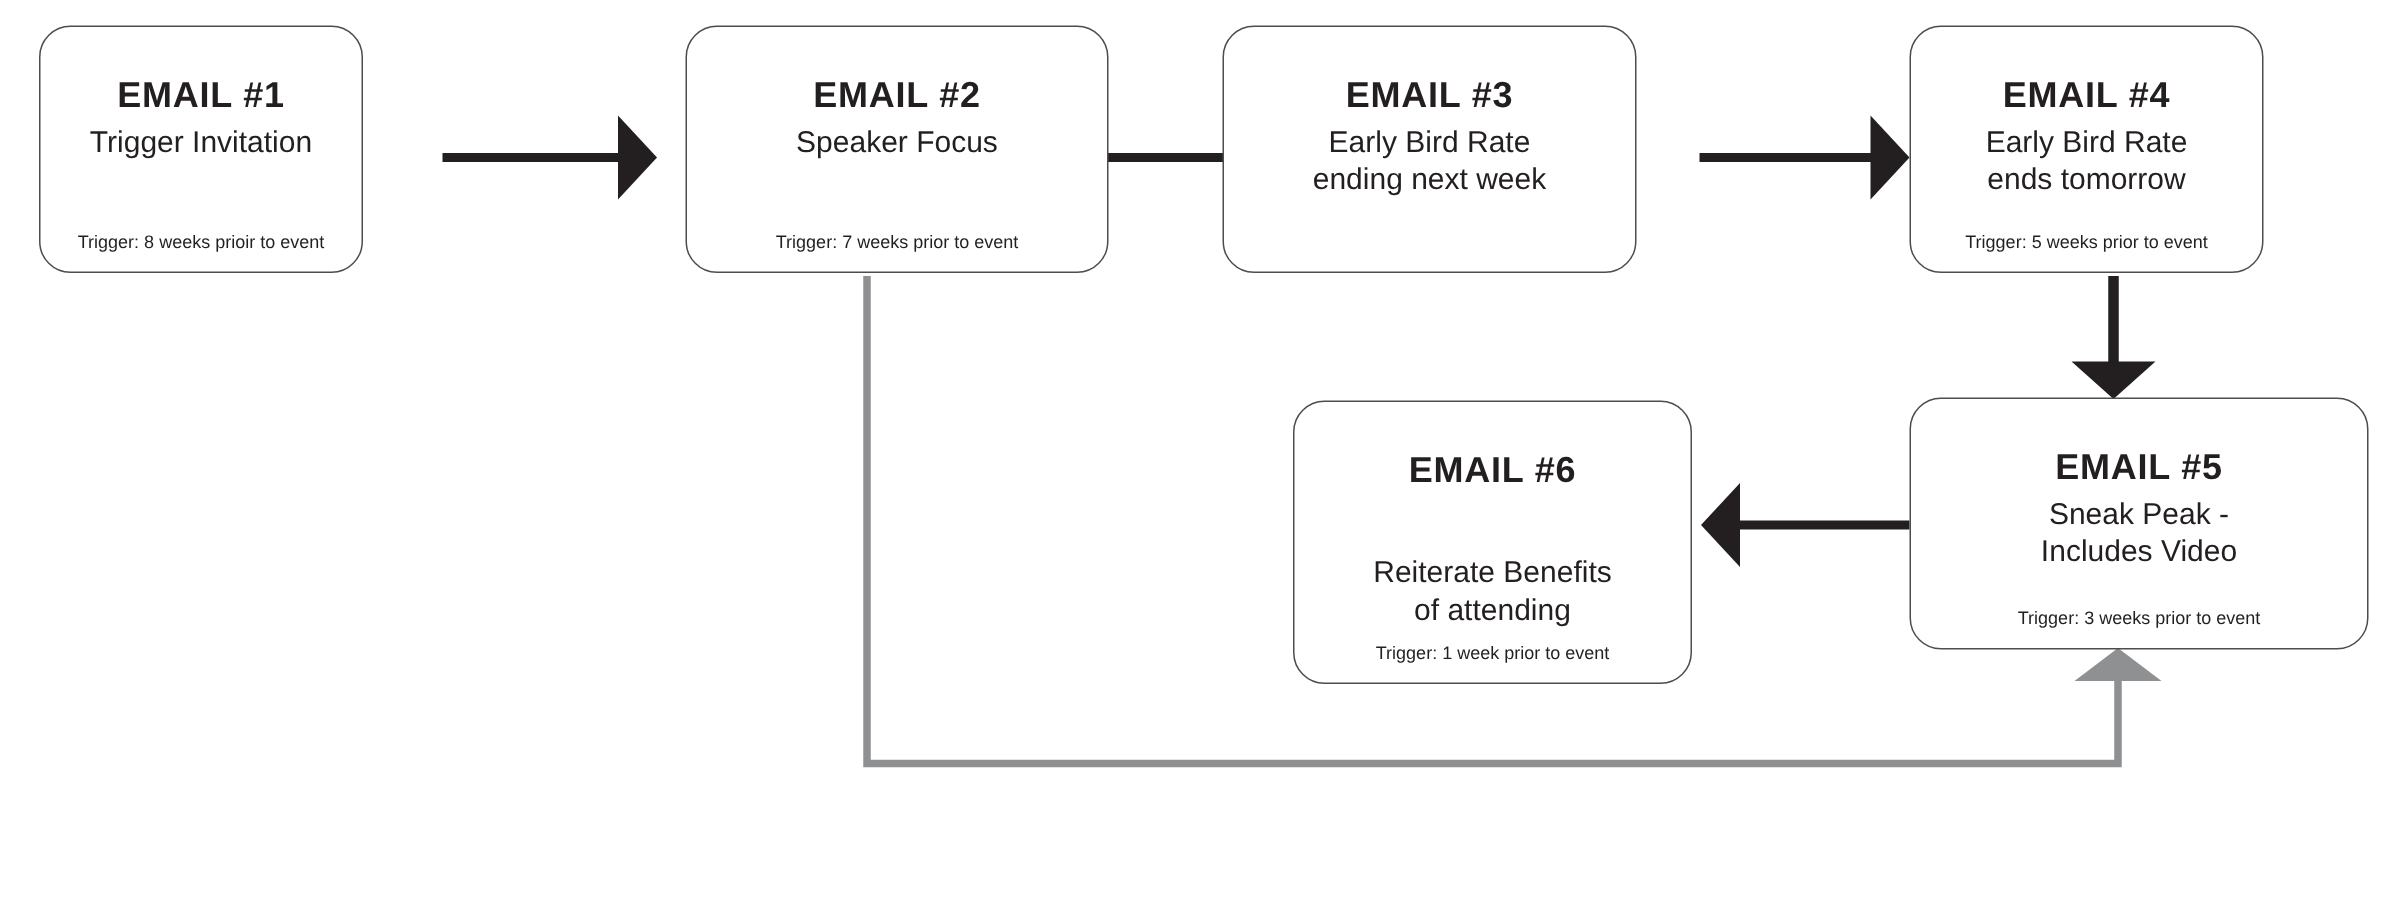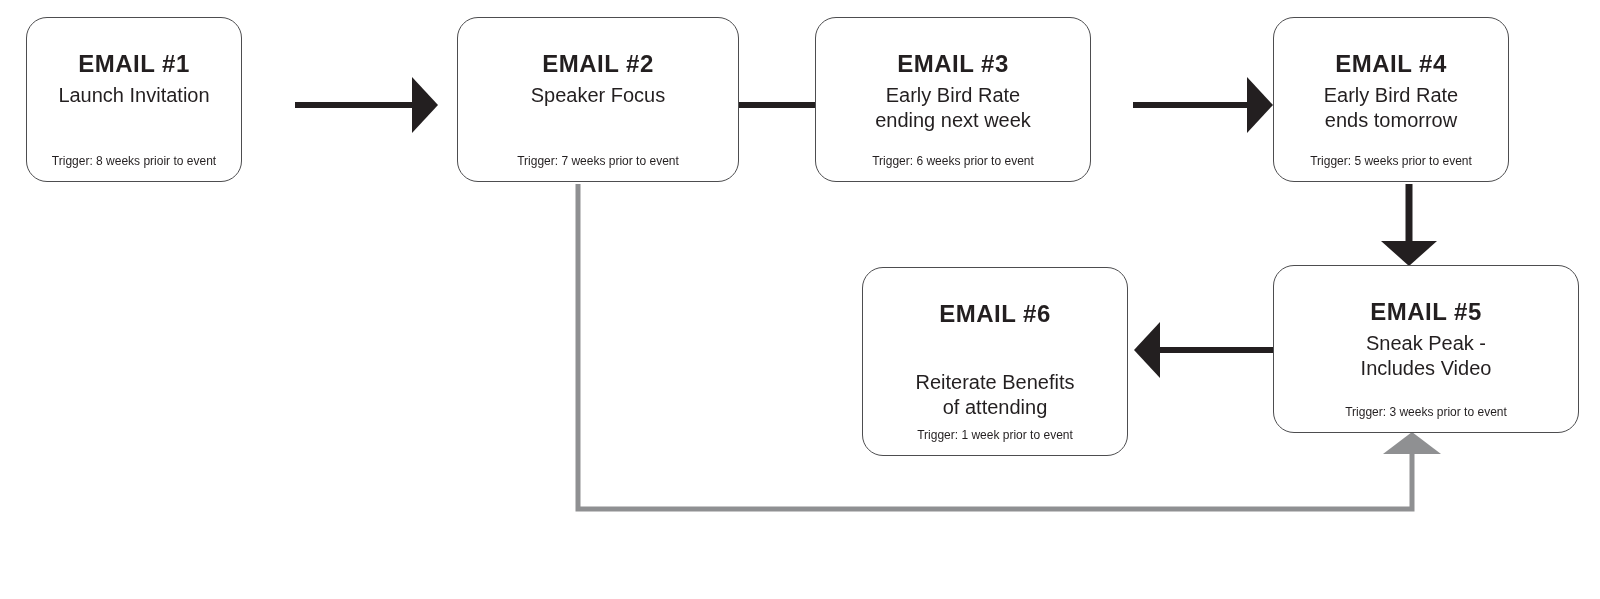--- a/index.html
+++ b/index.html
@@ -102,35 +102,34 @@
     </g>
 
     <g>
       <line class="black-shaft" x1="1273" y1="350" x2="1158" y2="350" stroke-width="6"></line>
       <polygon class="black-head" points="1160,322 1160,378 1134,350"></polygon>
     </g>
   </svg>
 
   <div class="flow-box" id="box-email-1">
     <div class="box-title">EMAIL #1</div>
-    <div class="box-subtitle">Launch Invitation</div>
+    <div class="box-subtitle">Trigger Invitation</div>
     <div class="box-trigger">Trigger: 8 weeks prioir to event</div>
   </div>
 
   <div class="flow-box" id="box-email-2">
     <div class="box-title">EMAIL #2</div>
     <div class="box-subtitle">Speaker Focus</div>
     <div class="box-trigger">Trigger: 7 weeks prior to event</div>
   </div>
 
   <div class="flow-box" id="box-email-3">
     <div class="box-title">EMAIL #3</div>
     <div class="box-subtitle">Early Bird Rate
 ending next week</div>
-    <div class="box-trigger">Trigger: 6 weeks prior to event</div>
   </div>
 
   <div class="flow-box" id="box-email-4">
     <div class="box-title">EMAIL #4</div>
     <div class="box-subtitle">Early Bird Rate
 ends tomorrow</div>
     <div class="box-trigger">Trigger: 5 weeks prior to event</div>
   </div>
 
   <div class="flow-box" id="box-email-5">

